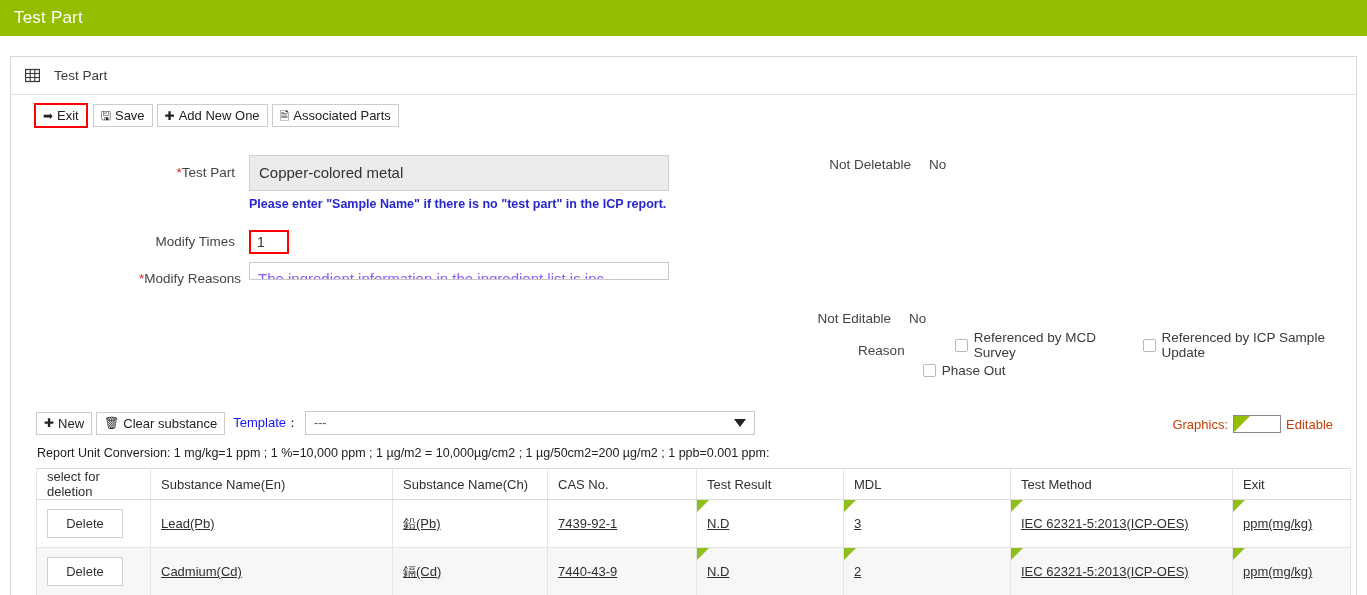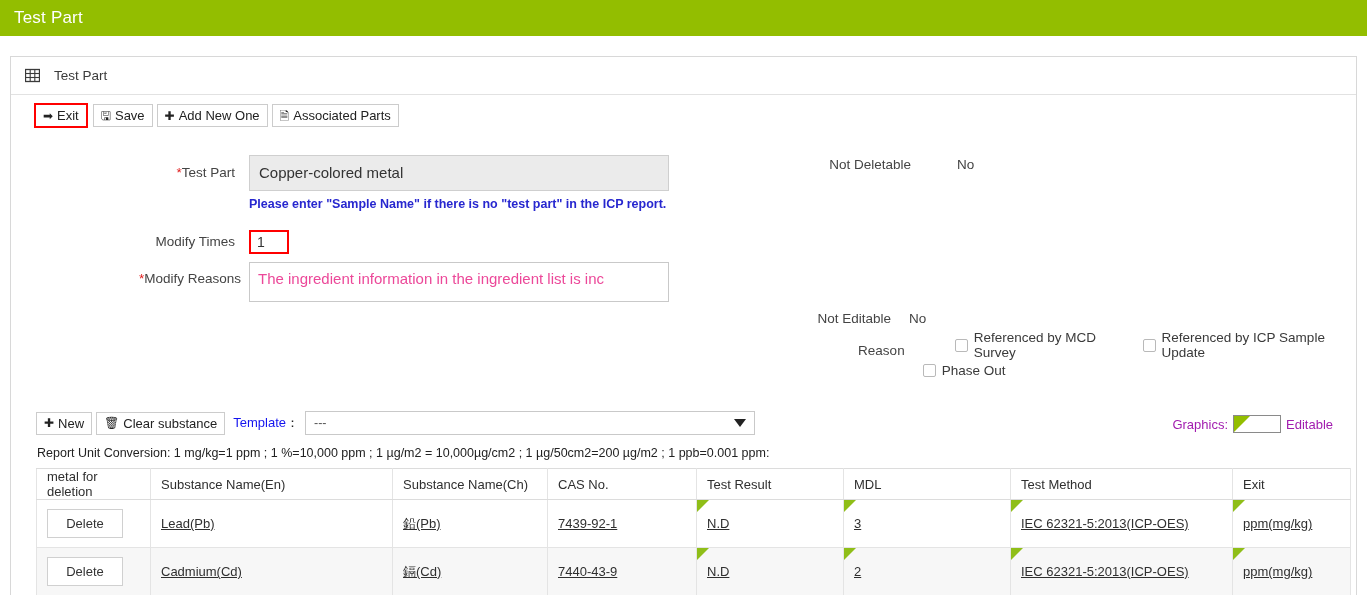--- a/index.html
+++ b/index.html
@@ -110,25 +110,25 @@
     height: 24px;
     border: 2px solid #ff0000;
     background: #ffffff;
     font-size: 14px;
     color: #333;
     padding-left: 6px;
     line-height: 20px;
   }
   .ftext-input {
     width: 420px;
-    height: 40px;
+    height: 18px;
     background: #ffffff;
     border: 1px solid #c9c9c9;
     font-size: 15px;
-    color: #ec4899;
+    color: #8b5cf6;
     padding: 0 8px;
     line-height: 32px;
     overflow: hidden;
     white-space: nowrap;
     font-family: "Liberation Sans", sans-serif;
   }
   .static-val { font-size: 13.5px; color: #444; line-height: 20px; }
 
   .cbrow { display: flex; align-items: center; gap: 6px; font-size: 13.5px; color: #3a3a3a; }
   .cbox {
@@ -157,21 +157,21 @@
     justify-content: space-between;
     padding: 0 8px;
     font-size: 12.5px; color: #555;
   }
   .caret { width: 0; height: 0; border-left: 6px solid transparent; border-right: 6px solid transparent; border-top: 8px solid #222; }
 
   .graphics-block {
     position: absolute;
     right: 34px; top: 415px;
     display: flex; align-items: center; gap: 5px;
-    font-size: 13px; color: #a21caf;
+    font-size: 13px; color: #c2410c;
   }
   .swatch {
     width: 48px; height: 18px;
     border: 1px solid #8a8a8a;
     background: #fff;
     position: relative;
   }
   .swatch::before {
     content:""; position:absolute; left:0; top:0;
     border-top: 16px solid #93be00;
@@ -296,21 +296,21 @@
       <div class="frow" style="left:130px; top:97px;">
         <div class="flabel" style="width:94px; margin-right:14px; line-height:24px;">Modify Times</div>
         <div class="modify-times-box">1</div>
       </div>
 
       <div class="frow" style="left:128px; top:129px;">
         <div class="flabel" style="width:96px; margin-right:14px; line-height:34px;"><span class="req">*</span><span>Modify Reasons</span></div>
         <div class="ftext-input">The ingredient information in the ingredient list is inc</div>
       </div>
 
-      <div class="frow" style="left:800px; top:22px;gap:28px;">
+      <div class="frow" style="left:800px; top:22px;">
         <div class="flabel" style="width:100px; margin-right:18px;">Not Deletable</div>
         <div class="static-val">No</div>
       </div>
 
       <div class="frow" style="left:780px; top:176px;">
         <div class="flabel" style="width:100px; margin-right:18px;">Not Editable</div>
         <div class="static-val">No</div>
       </div>
 
       <div class="frow" style="left:800px; top:200px;">
@@ -366,21 +366,21 @@
         <col class="c1">
         <col class="c2">
         <col class="c3">
       <col class="c4">
         <col class="c5">
         <col class="c6">
         <col class="c7">
     </colgroup>
     <thead>
       <tr>
-        <th>metal for deletion</th>
+        <th>select for deletion</th>
         <th>Substance Name(En)</th>
         <th>Substance Name(Ch)</th>
         <th>CAS No.</th>
         <th>Test Result</th>
         <th>MDL</th>
         <th>Test Method</th>
         <th>Exit</th>
       </tr>
     </thead>
     <tbody>

